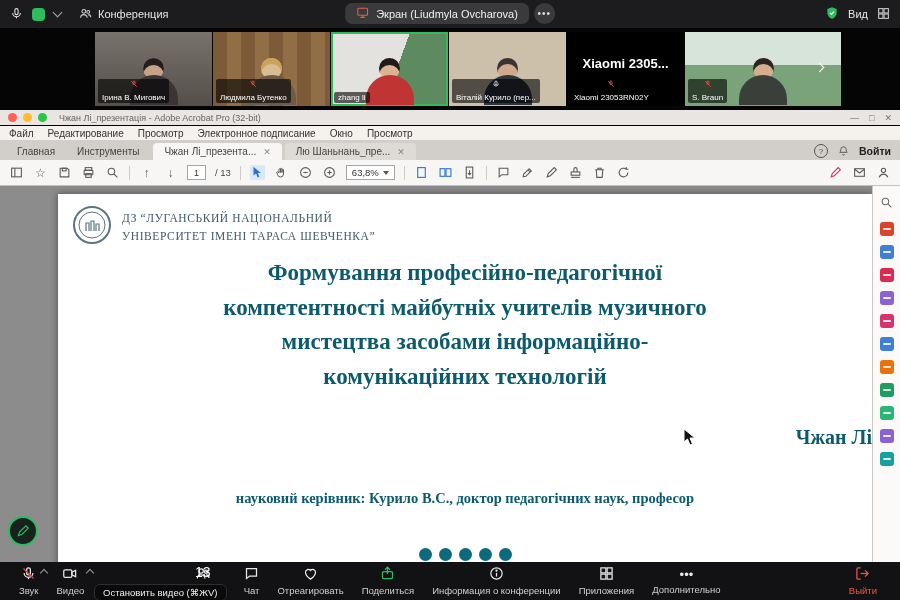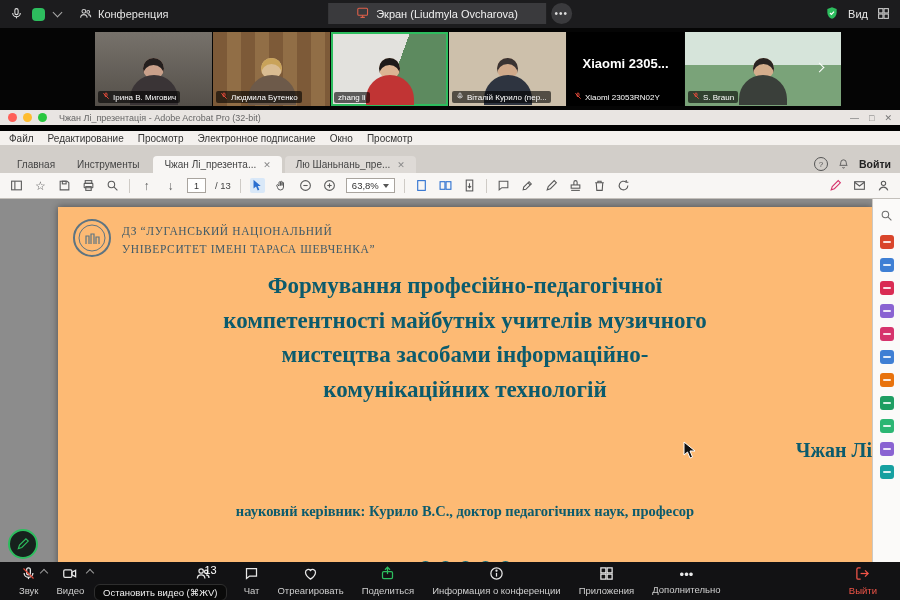--- a/index.html
+++ b/index.html
@@ -9,21 +9,21 @@
   
   .zoom-topbar{position:absolute;top:0;left:0;width:900px;height:28px;background:#1c1c1e;
     display:flex;align-items:center;color:#ddd;font-size:11px;}
   .tb-left{display:flex;align-items:center;gap:9px;padding-left:10px;}
   .green-dot{width:13px;height:13px;border-radius:4px;background:#2dbd5e;}
   .chev{display:inline-block;width:6px;height:6px;border-right:1.6px solid #aaa;border-bottom:1.6px solid #aaa;transform:rotate(45deg);margin-top:-3px;}
   .chev-up{transform:rotate(-135deg);margin-top:3px;}
   .chev-right{transform:rotate(-45deg);}
   .tb-meeting{display:flex;align-items:center;gap:6px;margin-left:18px;color:#e6e6e6;}
   .tb-center{position:absolute;left:50%;top:3px;transform:translateX(-50%);display:flex;align-items:center;gap:5px;}
-  .share-pill{display:flex;align-items:center;gap:7px;background:#3a3a3d;border-radius:0;padding:3px 28px;color:#f0f0f0;}
+  .share-pill{display:flex;align-items:center;gap:7px;background:#3a3a3d;border-radius:7px;padding:3px 11px;color:#f0f0f0;}
   .more-circle{width:21px;height:21px;border-radius:50%;background:#3a3a3d;color:#ddd;display:flex;align-items:center;justify-content:center;font-size:10px;letter-spacing:1px;}
   .tb-right{position:absolute;right:10px;top:0;height:100%;display:flex;align-items:center;gap:9px;color:#e6e6e6;}
 
   
   .video-strip{position:absolute;top:28px;left:0;width:900px;height:82px;background:#050505;}
   .tiles{position:absolute;left:95px;top:4px;display:flex;}
   .tile{position:relative;width:117px;height:74px;margin-right:1px;overflow:hidden;background:#222;}
   .tile.t1{background:linear-gradient(#77726b,#544f49);}
   .tile.t2{background:repeating-linear-gradient(90deg,#7d5a38 0 14px,#916e46 14px 28px);}
   .tile.t3{background:linear-gradient(110deg,#e3e2de 55%,#5d8a5f 55%);outline:2px solid #2dbd5e;outline-offset:-2px;}
@@ -32,55 +32,55 @@
   .tile.t6{background:linear-gradient(#d6e4da 45%,#7aa379 45%);padding-left:39px;}
   .person{position:absolute;left:0;right:0;bottom:0;height:48px;}
   .head{width:21px;height:21px;border-radius:50%;margin:0 auto;}
   .torso{width:48px;height:30px;border-radius:24px 24px 0 0;margin:-4px auto 0;}
   .t1 .head{background:#c9a08a;box-shadow:inset 0 7px 0 #241f1e;} .t1 .torso{background:#3a3436;}
   .t2 .head{background:#d9bc92;box-shadow:inset 0 6px 0 #c9a35a;} .t2 .torso{background:#6d5a4a;}
   .t3 .head{background:#dcb493;box-shadow:inset 0 7px 0 #1f1b1a;} .t3 .torso{background:#c13434;}
   .t4 .head{background:#d0a98a;box-shadow:inset 0 6px 0 #3a3332;} .t4 .torso{background:#2e3440;}
   .t6 .head{background:#d4ad8c;box-shadow:inset 0 6px 0 #2a2422;} .t6 .torso{background:#3a3f3a;}
   .name-tag{position:absolute;left:3px;bottom:3px;display:flex;align-items:center;gap:3px;
-    background:rgba(0,0,0,.6);color:#fff;font-size:8px;padding:1px 4px;border-radius:2px;max-width:105px;white-space:nowrap;}
+    background:rgba(0,0,0,.6);color:#fff;font-size:8px;padding:1px 4px;border-radius:2px;max-width:105px;white-space:nowrap;flex-direction:column;}
   .device-text{position:absolute;left:0;right:0;top:24px;text-align:center;color:#fff;font-size:13px;font-weight:bold;}
   .next-btn{position:absolute;right:72px;top:32px;width:18px;height:18px;display:flex;align-items:center;justify-content:center;}
   .next-btn .chev{border-color:#fff;}
 
   
   .acrobat{position:absolute;top:110px;left:0;width:900px;height:452px;background:#8c8c8c;}
-  .titlebar{height:15px;background:#e9e5e2;border-bottom:6px solid #000000;display:flex;align-items:center;position:relative;}
+  .titlebar{height:15px;background:#e9e5e2;border-bottom:1px solid #000000;display:flex;align-items:center;position:relative;}
   .lights{display:flex;gap:6px;padding-left:8px;}
   .light{width:9px;height:9px;border-radius:50%;}
   .l-red{background:#ff5f57;} .l-yellow{background:#febc2e;} .l-green{background:#29c73f;}
   .win-title{margin-left:12px;font-size:9px;color:#666;}
   .win-controls{position:absolute;right:8px;top:0;height:100%;display:flex;align-items:center;gap:10px;color:#777;font-size:9px;}
   .menubar{height:14px;background:#f4f1ee;display:flex;gap:14px;align-items:center;padding-left:9px;font-size:10px;color:#333;}
   .menubar span{cursor:default;}
-  .tabbar{height:28px;background:#d2cec9;display:flex;align-items:flex-end;padding-left:6px;font-size:10px;color:#444;position:relative;}
+  .tabbar{height:20px;background:#d2cec9;display:flex;align-items:flex-end;padding-left:6px;font-size:10px;color:#444;position:relative;}
   .tab{padding:3px 11px;}
   .tab.doc{background:#f8f6f4;border-radius:4px 4px 0 0;display:flex;align-items:center;gap:7px;margin-left:3px;}
   .tab.doc.inactive{background:#dedad6;}
   .tab .x{color:#888;font-size:9px;}
   .tab-right{position:absolute;right:9px;bottom:2px;display:flex;align-items:center;gap:10px;}
   .help-circ{width:12px;height:12px;border:1px solid #555;border-radius:50%;font-size:8px;display:flex;align-items:center;justify-content:center;color:#555;}
   .signin{font-size:10.5px;color:#222;font-weight:bold;}
   .toolbar{height:25px;background:#f8f6f4;border-bottom:1px solid #c4c0bb;display:flex;align-items:center;gap:9px;padding:0 9px;font-size:11px;color:#555;}
   .ticon{width:15px;height:15px;display:inline-flex;align-items:center;justify-content:center;color:#5a5a5a;font-size:12px;}
   .ticon.sel{background:#d9e8f8;border-radius:2px;}
   .tdivider{width:1px;height:14px;background:#cfcbc6;}
   .pagebox{width:17px;height:13px;background:#fff;border:1px solid #a9a49e;font-size:9px;display:flex;align-items:center;justify-content:center;color:#333;}
   .pagetotal{font-size:9.5px;color:#444;}
   .zoombox{display:flex;align-items:center;gap:4px;background:#fff;border:1px solid #a9a49e;padding:1px 5px;font-size:9.5px;color:#333;}
   .tspacer{flex:1;}
   .caret{width:0;height:0;border-left:3px solid transparent;border-right:3px solid transparent;border-top:4px solid #555;}
 
   .docarea{position:relative;height:376px;background:#8c8c8c;overflow:hidden;}
-  .page{position:absolute;left:58px;right:28px;top:8px;height:400px;background:#fdba74;box-shadow:0 0 7px rgba(0,0,0,.45);}
+  .page{position:absolute;left:58px;right:28px;top:8px;height:400px;background:#ffffff;box-shadow:0 0 7px rgba(0,0,0,.45);}
   .univ{position:absolute;left:64px;top:16px;font-family:"Liberation Serif",serif;font-size:11.5px;letter-spacing:.6px;color:#3f5a68;line-height:1.55;}
   .logo{position:absolute;left:14px;top:11px;}
   .slide-title{position:absolute;left:20px;right:20px;top:62px;text-align:center;
     font-family:"Liberation Serif",serif;font-weight:bold;font-size:23px;line-height:1.5;color:#0b5b6d;}
   .author{position:absolute;left:0;right:0;top:232px;text-align:right;font-family:"Liberation Serif",serif;font-weight:bold;font-size:20px;color:#0b5b6d;}
   .supervisor{position:absolute;left:0;right:0;top:296px;text-align:center;font-family:"Liberation Serif",serif;font-weight:bold;font-size:14.5px;color:#0b5b6d;}
   .dots{position:absolute;left:0;right:0;top:354px;display:flex;justify-content:center;gap:7px;}
   .dot{width:13px;height:13px;border-radius:50%;background:#0b6b7d;}
   .cursor{position:absolute;left:625px;top:234px;}
 
@@ -96,21 +96,21 @@
     border:2px solid #2dbd5e;display:flex;align-items:center;justify-content:center;box-sizing:border-box;}
 
   
   .zoom-bottombar{position:absolute;left:0;top:562px;width:900px;height:38px;background:#121214;
     display:flex;align-items:center;color:#d8d8d8;}
   .bb-left{display:flex;margin-left:10px;}
   .bb-center{display:flex;margin-left:78px;}
   .bb-item{display:flex;flex-direction:column;align-items:center;justify-content:center;gap:2px;
     font-size:9.5px;color:#cfcfcf;padding:0 9px;height:38px;position:relative;white-space:nowrap;}
   .bb-item .chev{position:absolute;top:5px;right:0;border-color:#9a9a9a;width:5px;height:5px;}
-  .badge{position:absolute;top:2px;right:18px;font-size:11px;color:#fff;}
+  .badge{position:absolute;top:2px;right:24px;font-size:14px;color:#fff;}
   .bb-leave{margin-left:auto;margin-right:14px;color:#f25548;}
   .bb-leave .bb-label{color:#f25548;}
   .tooltip{position:absolute;left:94px;top:584px;background:#0a0a0a;border:1px solid #2e2e2e;color:#f0f0f0;
     font-size:9.5px;padding:2px 8px;border-radius:6px;z-index:20;white-space:nowrap;}
 </style>
 </head>
 <body>
 
 <div id="screen">
 

